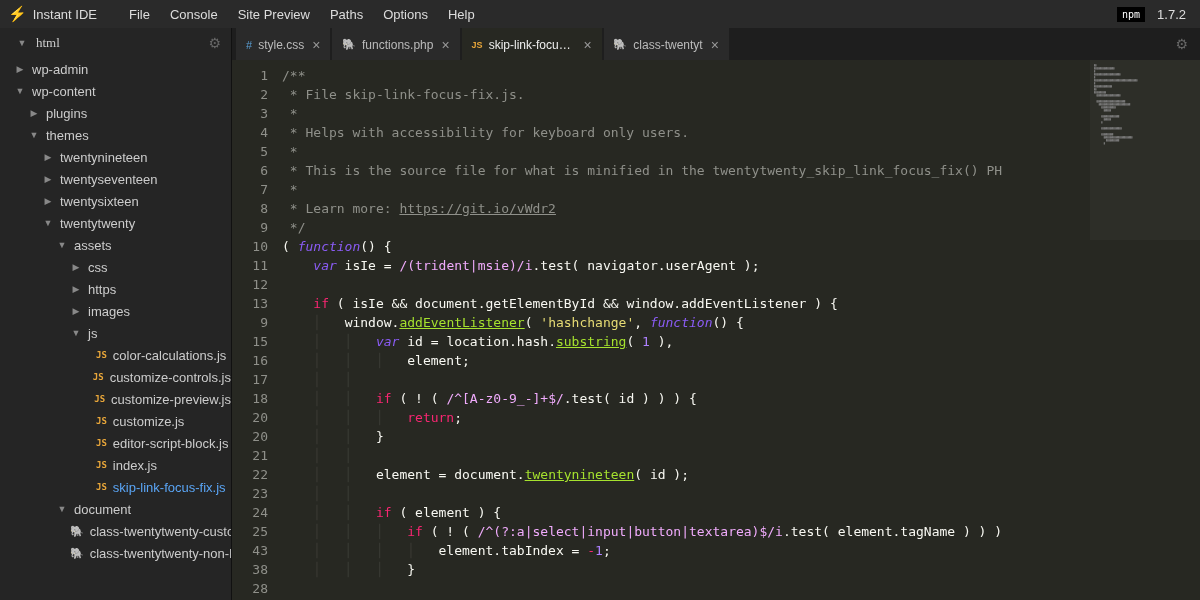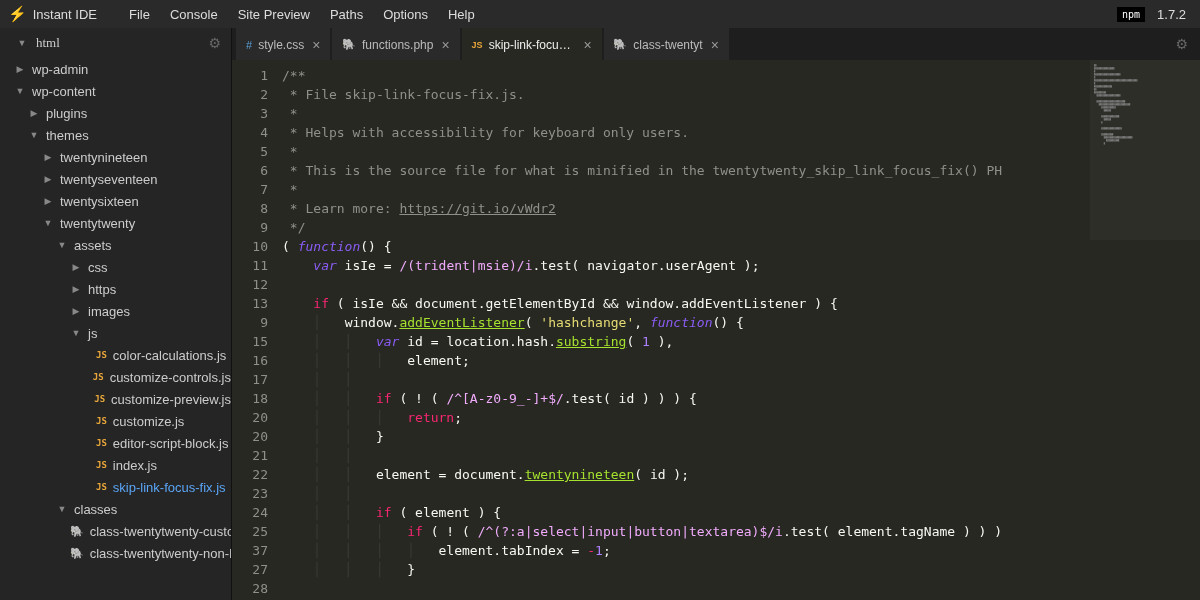--- a/index.html
+++ b/index.html
@@ -160,21 +160,21 @@
           <span>index.js</span>
         </div>
         <div class="tree-row active" style="padding-left: 84px;">
           <span class="arrow"></span>
           <span class="js-ic">JS</span>
           <span>skip-link-focus-fix.js</span>
         </div>
         <div class="tree-row" style="padding-left: 56px;">
           <span class="arrow">▼</span>
           <span class="folder-ic"></span>
-          <span>classes</span>
+          <span>document</span>
         </div>
         <div class="tree-row" style="padding-left: 70px;">
           <span class="arrow"></span>
           <span class="php-ic">🐘</span>
           <span>class-twentytwenty-customize</span>
         </div>
         <div class="tree-row" style="padding-left: 70px;">
           <span class="arrow"></span>
           <span class="php-ic">🐘</span>
           <span>class-twentytwenty-non-latin-</span>
@@ -227,22 +227,22 @@
           <div>16</div>
           <div>17</div>
           <div>18</div>
           <div>20</div>
           <div>20</div>
           <div>21</div>
           <div>22</div>
           <div>23</div>
           <div>24</div>
           <div>25</div>
-          <div>37</div>
-          <div>27</div>
+          <div>43</div>
+          <div>38</div>
           <div>28</div>
         </div>
       <div class="code"><span class="c-comment">/**</span>
 <span class="c-comment"> * File skip-link-focus-fix.js.</span>
 <span class="c-comment"> *</span>
 <span class="c-comment"> * Helps with accessibility for keyboard only users.</span>
 <span class="c-comment"> *</span>
 <span class="c-comment"> * This is the source file for what is minified in the twentytwenty_skip_link_focus_fix() PH</span>
 <span class="c-comment"> *</span>
 <span class="c-comment"> * Learn more: </span><span class="c-comment c-link">https://git.io/vWdr2</span>

